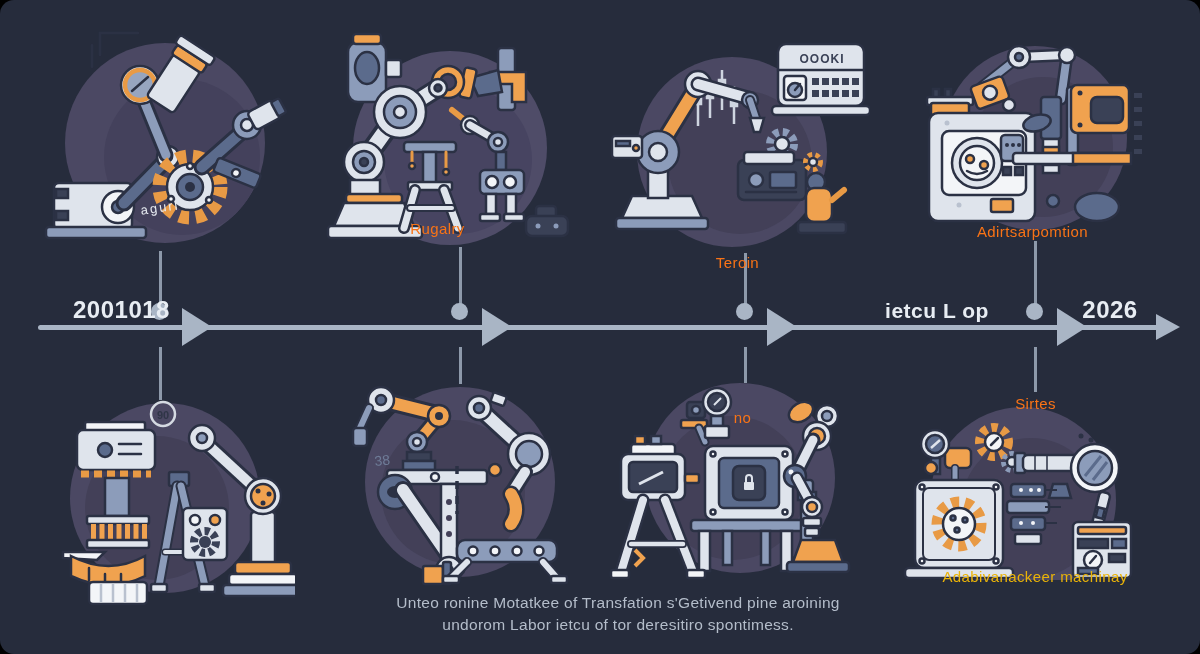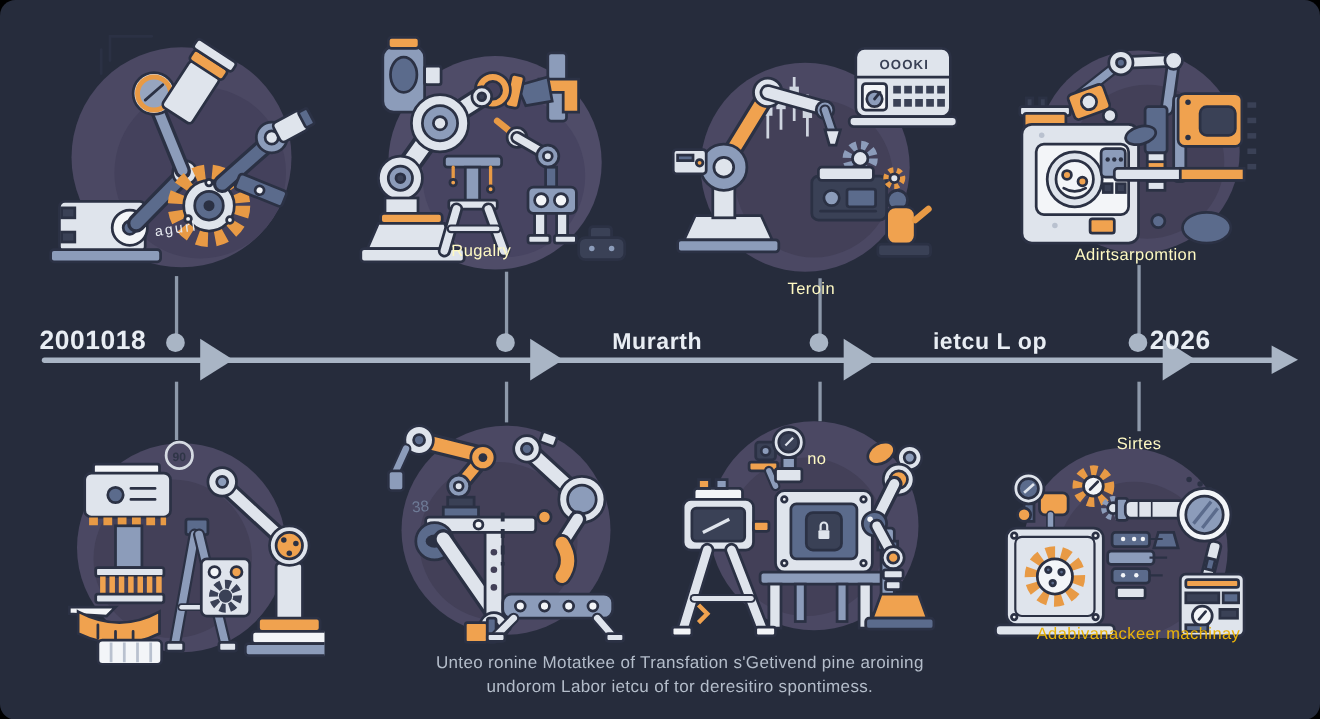--- a/index.html
+++ b/index.html
@@ -5,25 +5,25 @@
   html,body{margin:0;padding:0;background:#000;}
   .stage{position:relative;width:1200px;height:654px;background:#262c3c;border-radius:14px;overflow:hidden;
          font-family:"Liberation Sans",sans-serif;}
   .abs{position:absolute;}
   
   .tl-line{position:absolute;left:38px;top:325px;width:1122px;height:5px;background:#a9b5c5;border-radius:3px;}
   .tl-node{position:absolute;width:17px;height:17px;border-radius:50%;background:#a9b5c5;}
   .tl-arrow{position:absolute;width:0;height:0;border-top:19px solid transparent;border-bottom:19px solid transparent;border-left:30px solid #a9b5c5;}
   .tl-endarrow{position:absolute;width:0;height:0;border-top:13px solid transparent;border-bottom:13px solid transparent;border-left:24px solid #a9b5c5;}
   .conn{position:absolute;width:3px;background:#8d99aa;}
-  .tl-label{position:absolute;color:#e8edf3;font-weight:bold;letter-spacing:.5px;text-align:center;}
+  .tl-label{position:absolute;color:#e8edf3;font-weight:bold;letter-spacing:.5px;text-align:center;margin-left:37px;}
   .year{font-size:24px;}
   .phase{font-size:21px;}
   
-  .cap{position:absolute;color:#fef9c3;font-size:15px;text-align:center;letter-spacing:.4px;}
+  .cap{position:absolute;color:#f97316;font-size:15px;text-align:center;letter-spacing:.4px;}
   .cap-rot{transform:rotate(-8deg);font-size:13px;letter-spacing:2px;color:#e6eaf0;}
   .cap-italic{color:#eab308;}
   .footer-line{position:absolute;left:0;width:1176px;text-align:center;color:#b4bdca;font-size:15.5px;letter-spacing:.3px;padding-left:30px;}
   
   svg .sl{fill:#dfe4ec;stroke:#2b3144;stroke-width:2.5;}
   svg .sw{fill:#f3f5f8;stroke:#2b3144;stroke-width:2.5;}
   svg .sb{fill:#8c9cba;stroke:#2b3144;stroke-width:2.5;}
   svg .ss{fill:#5b6b8c;stroke:#2b3144;stroke-width:2.5;}
   svg .sd{fill:#3a4156;stroke:#2b3144;stroke-width:2.5;}
   svg .so{fill:#f0a24f;stroke:#2b3144;stroke-width:2.5;}
@@ -50,21 +50,20 @@
   <div class="tl-node" style="left:451px;top:303px;"></div>
   <div class="tl-node" style="left:736px;top:303px;"></div>
   <div class="tl-node" style="left:1026px;top:303px;"></div>
   <div class="tl-arrow" style="left:182px;top:308px;"></div>
   <div class="tl-arrow" style="left:482px;top:308px;"></div>
   <div class="tl-arrow" style="left:767px;top:308px;"></div>
   <div class="tl-arrow" style="left:1057px;top:308px;"></div>
   <div class="tl-endarrow" style="left:1156px;top:314px;"></div>
 
   <div class="tl-label year" style="left:36px;top:296px;width:135px;text-align:left;">2001018</div>
-  <div class="tl-label phase" style="left:520px;top:299px;width:155px;">Murarth</div>
   <div class="tl-label phase" style="left:800px;top:299px;width:200px;">ietcu L op</div>
   <div class="tl-label year" style="left:1028px;top:296px;width:90px;">2026</div>
 
   <div class="abs" style="left:40px;top:15px;width:250px;height:245px;">
     <svg width="250" height="245" viewBox="0 0 250 245">
       <circle cx="125" cy="128" r="100" fill="#4b4863"></circle>
       <circle cx="142" cy="142" r="78" fill="#44415c"></circle>
       <g>
         <rect x="14" y="168" width="78" height="46" rx="5" class="sl"></rect>
         <rect x="6" y="212" width="100" height="11" rx="3" class="sb"></rect>

